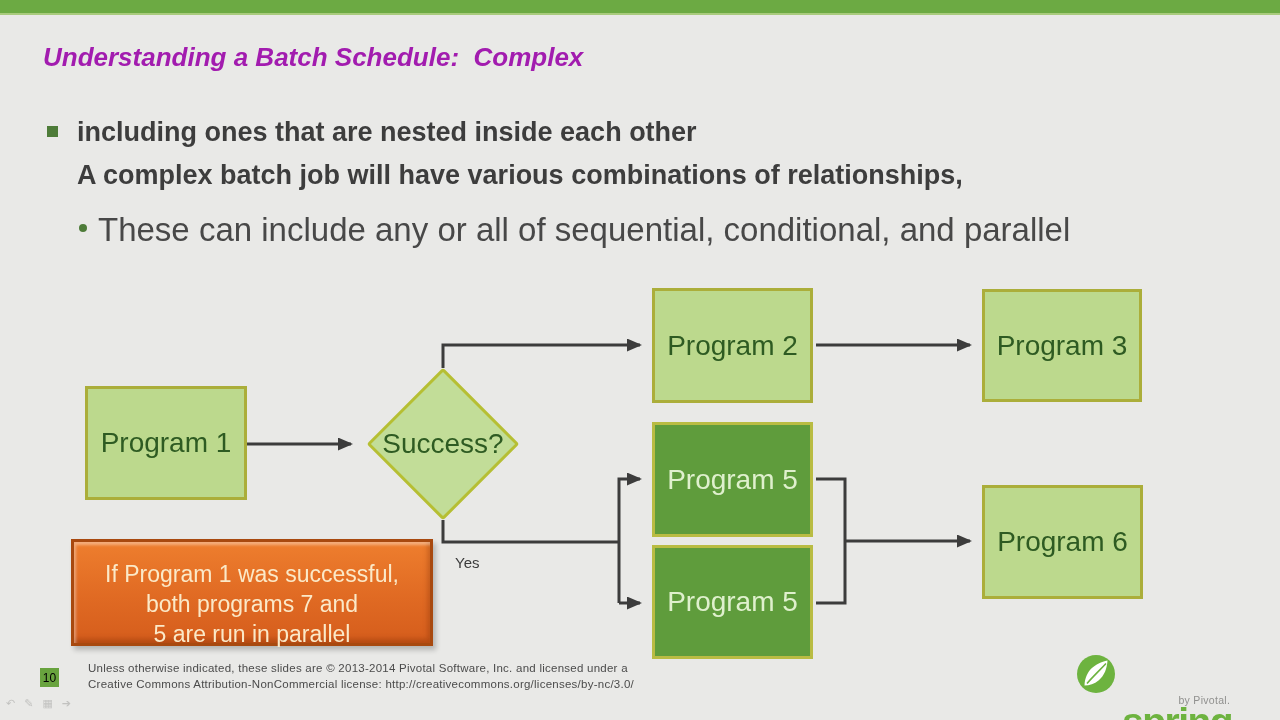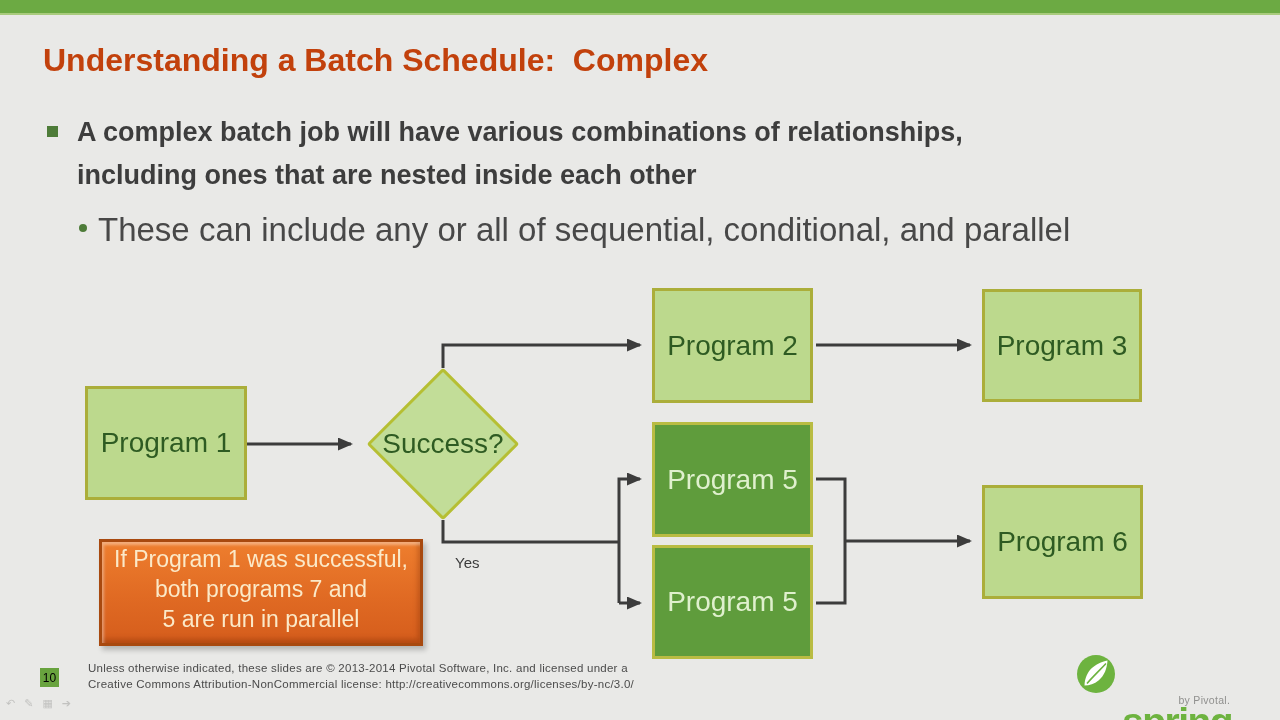--- a/index.html
+++ b/index.html
@@ -8,22 +8,23 @@
     background:#e9e9e7;
     font-family:"Liberation Sans", sans-serif;
     -webkit-font-smoothing:antialiased;
   }
   .topbar{
     position:absolute;left:0;top:0;width:1280px;height:13px;
     background:#6caa43;border-bottom:2px solid #a9cb7d;
   }
   .title{
     position:absolute;left:43px;top:42px;margin:0;
-    font-size:32px;font-weight:bold;color:#c2410c;letter-spacing:0;
+    font-size:26px;font-weight:bold;color:#a21caf;letter-spacing:0;
     white-space:pre;
+    font-style:italic;
   }
   
   .bullet-sq{
     position:absolute;left:47px;top:126px;width:11px;height:11px;background:#4e7c39;
   }
   .bullet-text{
     position:absolute;left:77px;top:111px;width:1160px;
     font-size:27px;font-weight:bold;color:#3d3d3d;line-height:43px;
   }
   .sub-dot{
@@ -57,30 +58,29 @@
     display:flex;align-items:center;justify-content:center;
     font-size:28px;color:#2e5b22;
   }
   .connectors{position:absolute;left:0;top:0;}
   .yes-label{
     position:absolute;left:455px;top:554px;
     font-size:15px;color:#3c3c3c;
   }
   
   .callout{
-    position:absolute;left:71px;top:539px;width:324px;height:107px;
+    position:absolute;left:71px;top:539px;width:362px;height:107px;
     box-sizing:border-box;
     background:linear-gradient(180deg,#ee7e2e 0%,#e06a23 55%,#d55d1c 100%);
     border:3px solid #a8490f;
     box-shadow:inset 2px 3px 3px rgba(255,255,255,.38),
                inset -2px -4px 5px rgba(120,40,0,.35),
                3px 4px 5px rgba(0,0,0,.22);
     color:#fbe9c8;font-size:23px;line-height:30px;text-align:center;
-    padding-top:2px;
-    margin-left:28px;
+    padding-top:17px;
   }
   
   .page-badge{
     position:absolute;left:40px;top:668px;width:19px;height:19px;
     background:#68a33e;color:#000000;font-size:12px;
     display:flex;align-items:center;justify-content:center;
   }
   .license{
     position:absolute;left:88px;top:661px;
     font-size:11.5px;color:#4b4b4b;letter-spacing:.25px;line-height:15.5px;
@@ -105,22 +105,22 @@
 </style>
 </head>
 <body>
 
 <div class="topbar"></div>
 
 <h1 class="title">Understanding a Batch Schedule:  Complex</h1>
 
 <span class="bullet-sq"></span>
 <div class="bullet-text">
+  <div>including ones that are nested inside each other</div>
   <div>A complex batch job will have various combinations of relationships,</div>
-  <div>including ones that are nested inside each other</div>
 </div>
 
 <span class="sub-dot"></span>
 <div class="sub-text">These can include any or all of sequential, conditional, and parallel</div>
 
 <svg class="connectors" width="1280" height="720" viewBox="0 0 1280 720">
   <defs>
     <marker id="arr" markerUnits="userSpaceOnUse" markerWidth="15" markerHeight="13" refX="13" refY="6.5" orient="auto">
       <polygon points="0,0 15,6.5 0,13" fill="#3c3c3c"></polygon>
     </marker>

